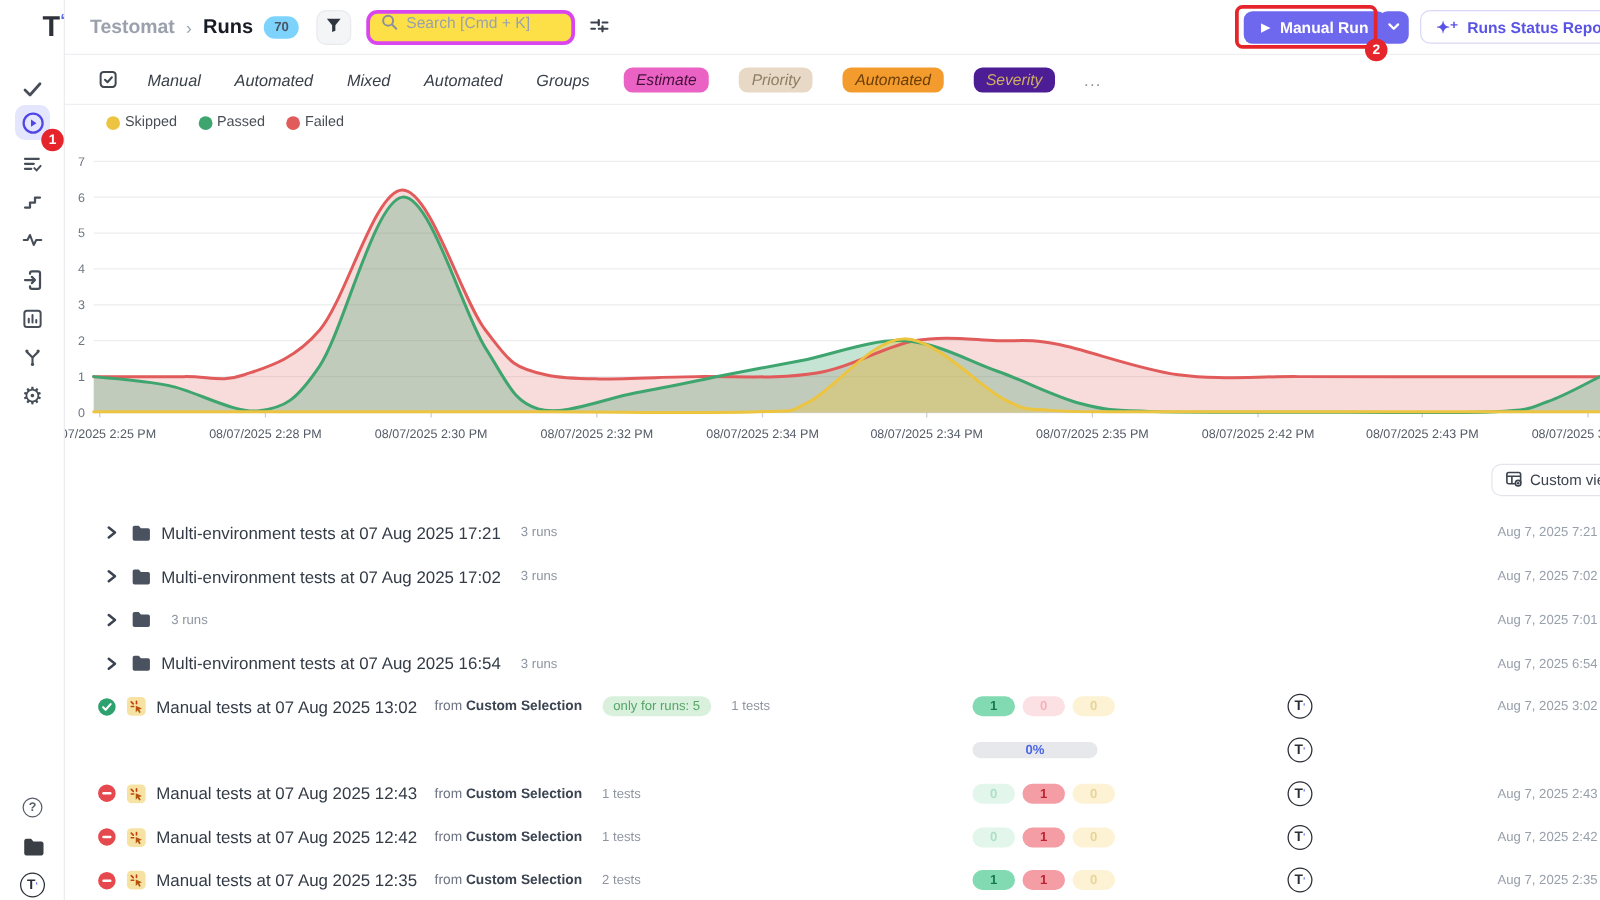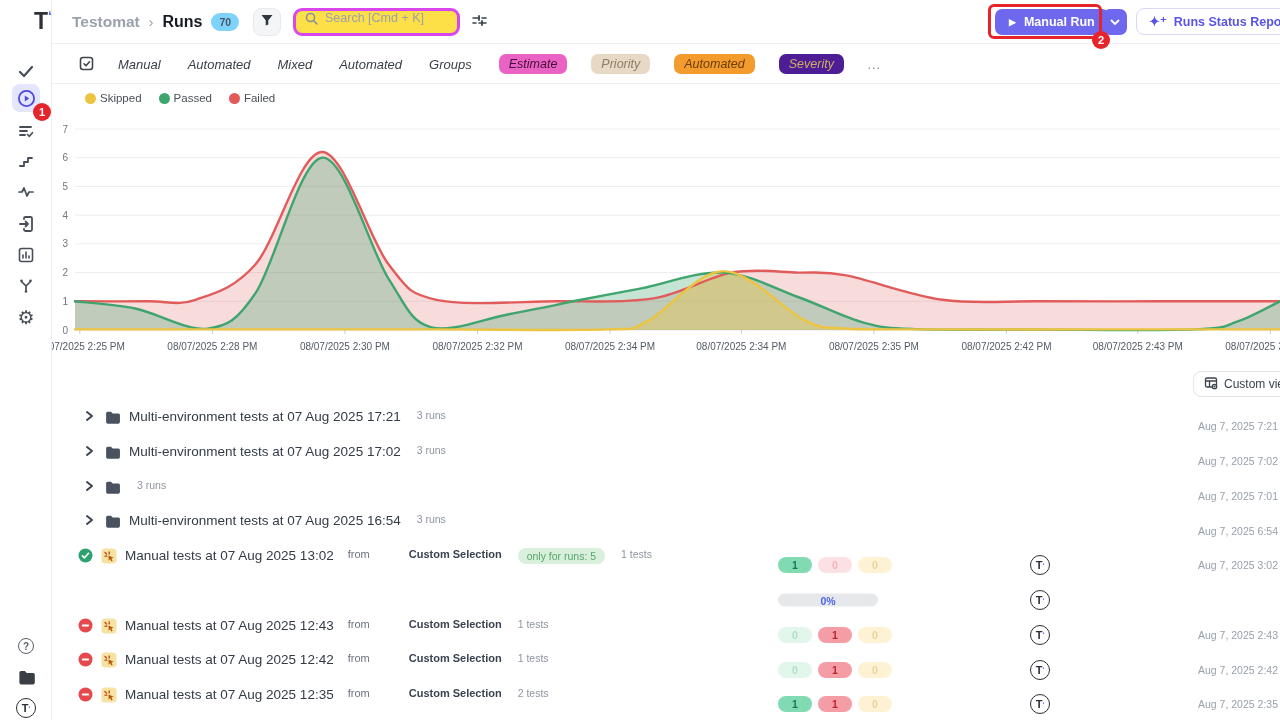--- a/index.html
+++ b/index.html
@@ -75,26 +75,26 @@
   .legend-dot { width:11px; height:11px; border-radius:50%; }
   .chart { position:absolute; left:0; top:118px; width:1228px; height:245px; }
 
   
   .custom-view { position:absolute; left:1141px; top:371px; height:26px; background:#fff;
     border:1px solid #e3e5ea; border-radius:8px; font-size:12px; color:#3c434e;
     display:flex; align-items:center; gap:6px; padding:0 10px; white-space:nowrap; cursor:pointer;
     font-family:"Liberation Sans", sans-serif; }
   .list { position:absolute; left:0; top:409px; width:100%; }
   .row { position:relative; height:34.75px; }
-  .row-left { position:absolute; left:26px; top:0; height:100%; display:flex; align-items:flex-start; gap:8px; }
+  .row-left { position:absolute; left:26px; top:0; height:100%; display:flex; align-items:center; gap:8px; }
   .chev { margin-left:4px; display:flex; cursor:pointer; }
   .row-title { font-size:13.5px; color:#333b46; white-space:nowrap; cursor:pointer; }
   .row-meta { font-size:10.5px; color:#8e95a0; margin-left:8px; white-space:nowrap; }
   .row-from { font-size:11px; color:#6b7280; margin-left:6px; white-space:nowrap; }
-  .row-from b { color:#3a4350;margin-left:36px; }
+  .row-from b { color:#3a4350; }
   .tag-pill { font-size:10.5px; color:#55a468; background:#d9f1dc; padding:2px 9px; border-radius:9px; margin-left:8px; white-space:nowrap; }
   .counts { position:absolute; left:726px; top:50%; transform:translateY(-50%); display:flex; gap:6px; }
   .cnt { width:34px; height:16px; border-radius:8px; font-size:10.5px; font-weight:bold;
     display:flex; align-items:center; justify-content:center; }
   .cnt.g1{background:#82dab2;color:#157a52} .cnt.g0{background:#e2f6eb;color:#afdfc6}
   .cnt.r1{background:#f49da4;color:#ba2532} .cnt.r0{background:#fce1e4;color:#f2b3ba}
   .cnt.y0{background:#fdf3d4;color:#e8d49a}
   .progress { position:absolute; left:726px; top:50%; transform:translateY(-50%); width:100px; height:13px;
     background:#e6e8ec; border-radius:7px; display:flex; align-items:center; justify-content:center;
     font-size:10.5px; font-weight:bold; color:#4b66e8; }

